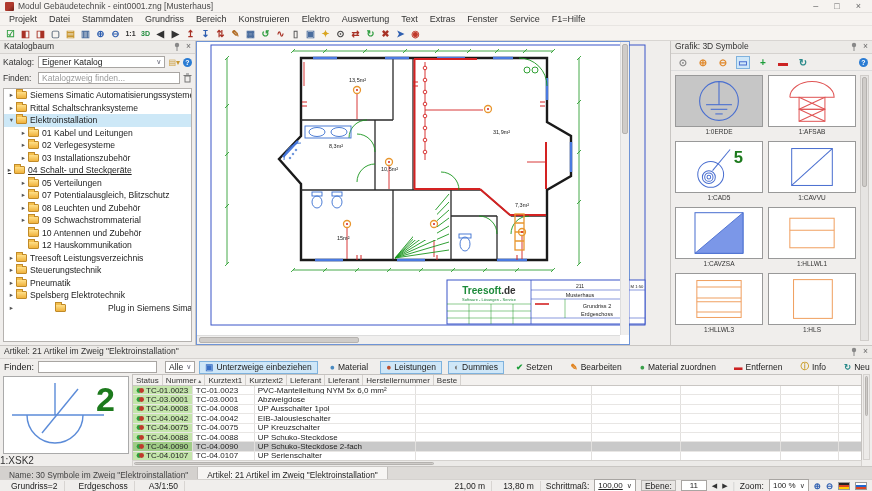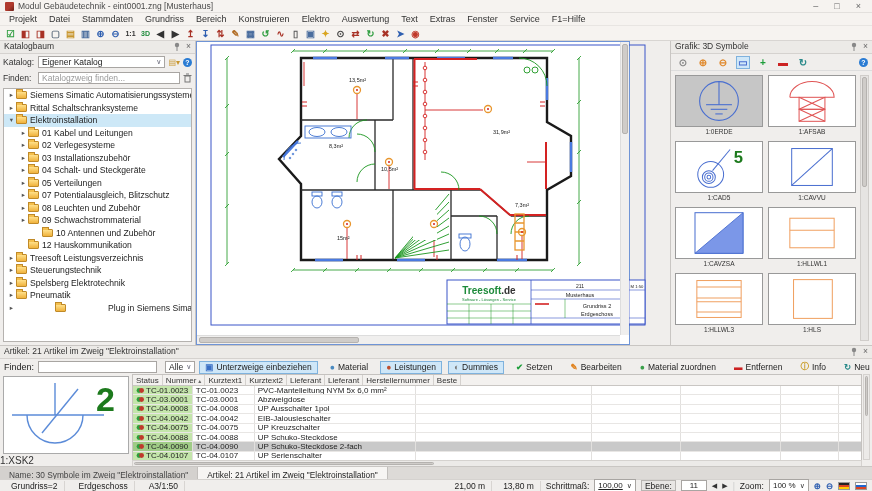--- a/index.html
+++ b/index.html
@@ -209,85 +209,85 @@
         <span class="folder"></span>
         <span>02 Verlegesysteme</span>
       </div>
 
       <div class="tree-item" style="padding-left: 15px;">
         <span class="twisty">▸</span>
         <span class="folder"></span>
         <span>03 Installationszubehör</span>
       </div>
 
+      <div class="tree-item" style="padding-left: 1px; text-decoration: underline;">
+        <span class="twisty">▸</span>
+        <span class="folder"></span>
+        <span>04 Schalt- und Steckgeräte</span>
+      </div>
+
       <div class="tree-item" style="padding-left: 15px;">
         <span class="twisty">▸</span>
         <span class="folder"></span>
-        <span>04 Schalt- und Steckgeräte</span>
+        <span>05 Verteilungen</span>
       </div>
 
       <div class="tree-item" style="padding-left: 15px;">
         <span class="twisty">▸</span>
         <span class="folder"></span>
-        <span>05 Verteilungen</span>
+        <span>07 Potentialausgleich, Blitzschutz</span>
       </div>
 
       <div class="tree-item" style="padding-left: 15px;">
         <span class="twisty">▸</span>
         <span class="folder"></span>
-        <span>07 Potentialausgleich, Blitzschutz</span>
+        <span>08 Leuchten und Zubehör</span>
       </div>
 
       <div class="tree-item" style="padding-left: 15px;">
         <span class="twisty">▸</span>
         <span class="folder"></span>
-        <span>08 Leuchten und Zubehör</span>
-      </div>
-
-      <div class="tree-item" style="padding-left: 15px;">
-        <span class="twisty">▸</span>
-        <span class="folder"></span>
         <span>09 Schwachstrommaterial</span>
       </div>
-
-      <div class="tree-item" style="padding-left: 29px;">
-        <span class="twisty"></span>
-        <span class="folder"></span>
-        <span>10 Antennen und Zubehör</span>
-      </div>
-
 
       <div class="tree-item" style="padding-left: 15px;">
         <span class="twisty"></span>
         <span class="folder"></span>
+        <span>10 Antennen und Zubehör</span>
+      </div>
+
+
+      <div class="tree-item" style="padding-left: 15px;">
+        <span class="twisty"></span>
+        <span class="folder"></span>
         <span>12 Hauskommunikation</span>
       </div>
 
       <div class="tree-item" style="padding-left: 3px;">
         <span class="twisty">▸</span>
         <span class="folder"></span>
         <span>Treesoft Leistungsverzeichnis</span>
       </div>
 
       <div class="tree-item" style="padding-left: 3px;">
         <span class="twisty">▸</span>
         <span class="folder"></span>
         <span>Steuerungstechnik</span>
       </div>
 
       <div class="tree-item" style="padding-left: 3px;">
         <span class="twisty">▸</span>
         <span class="folder"></span>
+        <span>Pneumatik</span>
+      </div>
+
+      <div class="tree-item" style="padding-left: 3px;">
+        <span class="twisty">▸</span>
+        <span class="folder"></span>
         <span>Spelsberg Elektrotechnik</span>
-      </div>
-
-      <div class="tree-item" style="padding-left: 3px;">
-        <span class="twisty">▸</span>
-        <span class="folder"></span>
-        <span>Pneumatik</span>
       </div>
 
       <div class="tree-item" style="padding-left: 3px; gap: 39px;">
         <span class="twisty">▸</span>
         <span class="folder"></span>
         <span>Plug in Siemens Simatic S5 (IEC)</span>
       </div>
     </div>
 </div>
 

